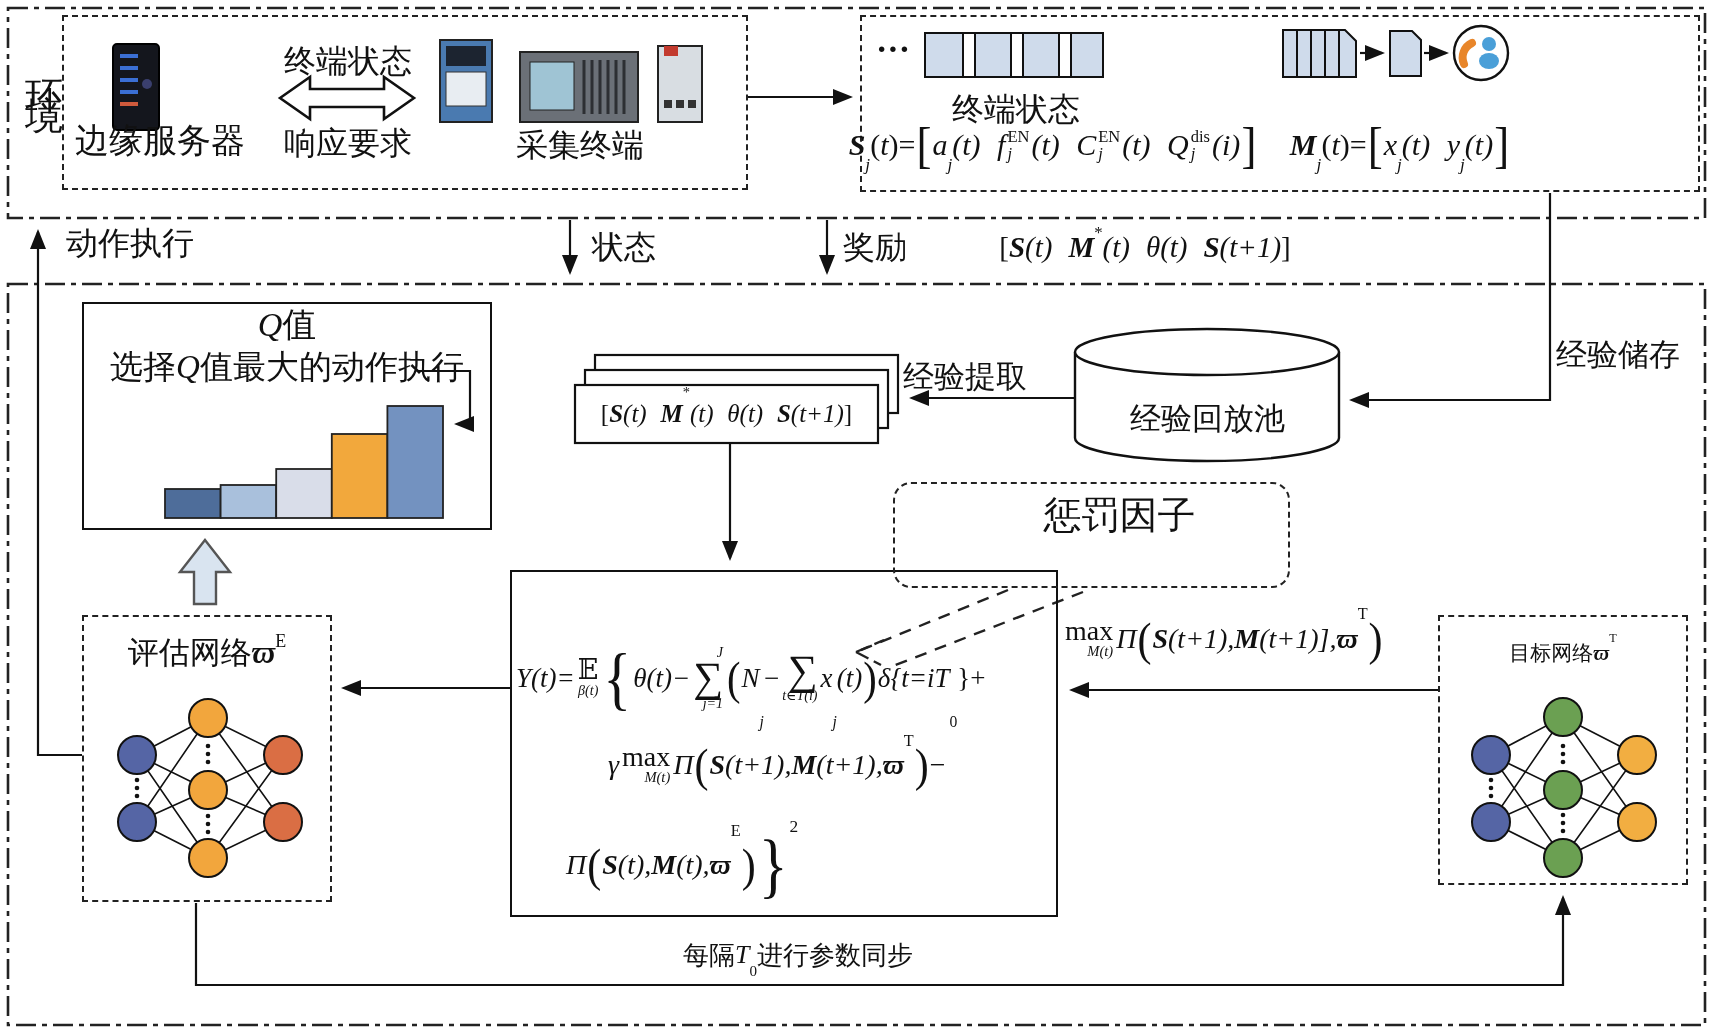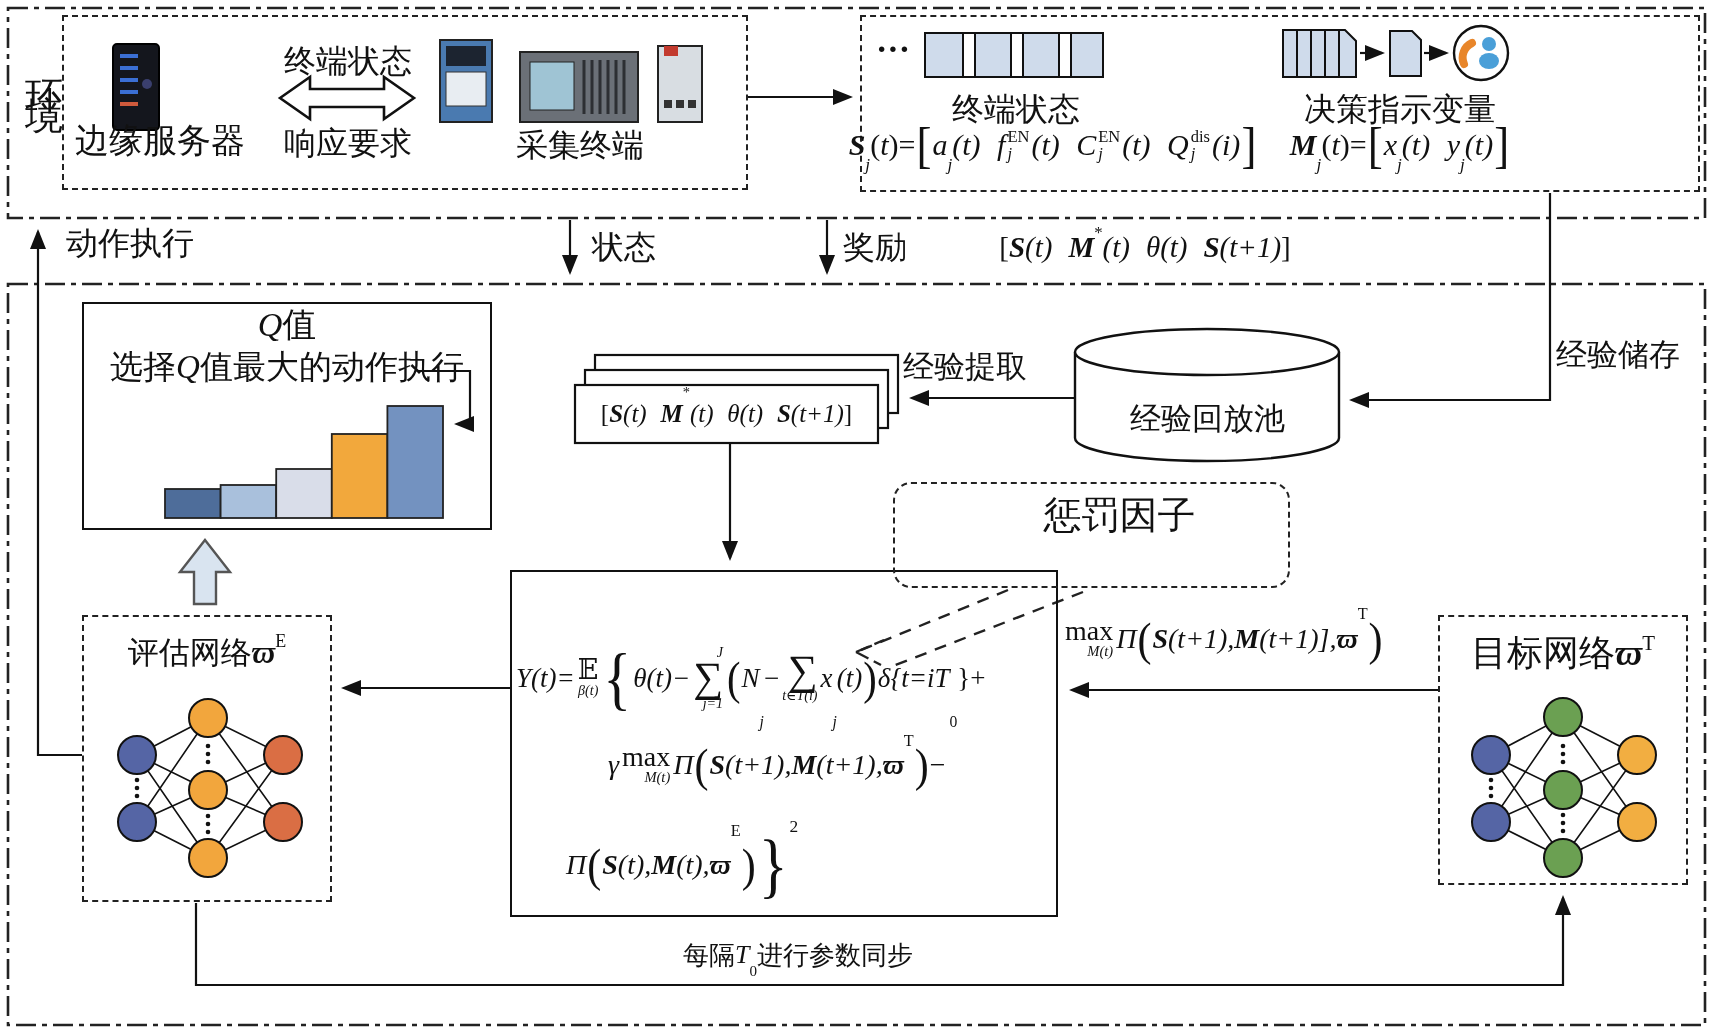--- a/index.html
+++ b/index.html
@@ -225,21 +225,20 @@
       </span>
       <span class="i">(t)</span>
       <span class="i gap">Q</span>
       <span style="display: inline-flex; flex-direction: column; align-items: flex-start; line-height: 1.05; font-size: 0.55em; margin: 0px 2px; align-self: center;">
         <span>dis</span>
         <span class="i">j</span>
       </span>
       <span class="i">(i)</span>
       <span class="brk">]</span>
     </div>
-  <div class="lbl ctr" style="left:1300px;top:88px;width:200px">决策指示变量</div>
   <div class="fx ctr" style="left:1282px;top:118px;width:236px;height:54px;font-size:30px">
       <span class="bi">M</span>
       <span class="sub i">j</span>
       <span>(</span>
       <span class="i">t</span>
       <span>)=</span>
       <span class="brk">[</span>
       <span class="i">x</span>
       <span class="sub i">j</span>
       <span class="i">(t)</span>
@@ -269,21 +268,21 @@
   <div class="fx ctr" style="left:82px;top:304px;width:410px;height:42px;font-size:34px">
       <span class="i">Q</span>
       <span class="cjk">值</span>
     </div>
   <div class="fx ctr" style="left:82px;top:346px;width:410px;height:42px;font-size:33px">
       <span class="cjk">选择</span>
       <span class="i">Q</span>
       <span class="cjk">值最大的动作执行</span>
     </div>
 
-  <div class="lbl" style="left:903px;top:346px;font-size:31px">经验提取</div>
+  <div class="lbl" style="left:903px;top:356px;font-size:31px">经验提取</div>
   <div class="lbl" style="left:1556px;top:334px;font-size:31px">经验储存</div>
   <div class="lbl ctr" style="left:1085px;top:398px;width:245px;font-size:31px">经验回放池</div>
   <div class="fx ctr" style="left:575px;top:385px;width:303px;height:58px;font-size:25px">
       <span>[</span>
       <span class="bi">S</span>
       <span class="i">(t)</span>
       <span class="bi gap">M</span>
       <span class="sup">*</span>
       <span class="i">(t)</span>
       <span class="i gap">θ</span>
@@ -371,21 +370,21 @@
       <span class="i">(t+1)],</span>
       <span class="bi">ϖ</span>
       <span class="sup">T</span>
       <span class="brk">)</span>
     </div>
   <div class="fx ctr" style="left:82px;top:632px;width:250px;height:42px;font-size:31px">
       <span class="cjk">评估网络</span>
       <span class="bi">ϖ</span>
       <span class="sup">E</span>
     </div>
-  <div class="fx ctr" style="left:1438px;top:632px;width:250px;height:42px;font-size:36px">
+  <div class="fx ctr" style="left:1438px;top:632px;width:250px;height:42px;font-size:21px">
       <span class="cjk">目标网络</span>
       <span class="bi">ϖ</span>
       <span class="sup">T</span>
     </div>
   <div class="fx ctr" style="left:628px;top:932px;width:340px;height:46px;font-size:26px">
       <span class="cjk">每隔</span>
       <span class="i">T</span>
       <span class="sub">0</span>
       <span class="cjk">进行参数同步</span>
     </div>

